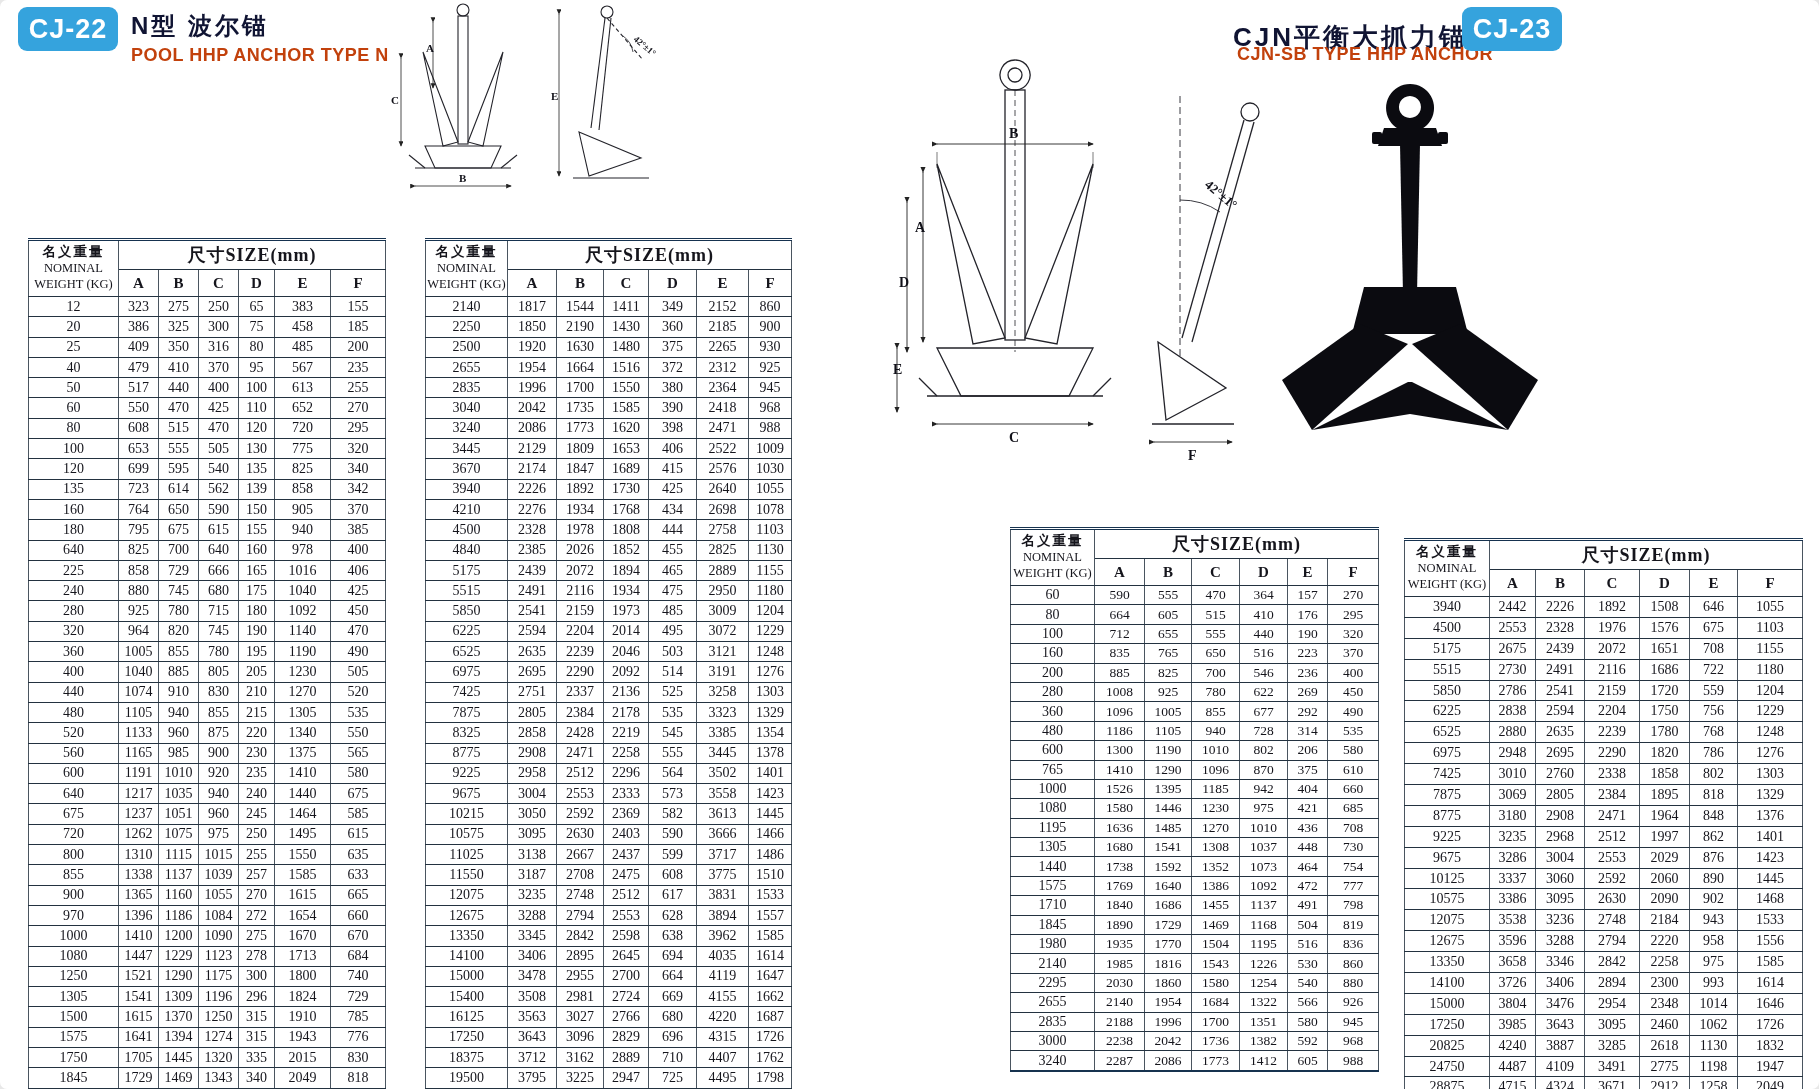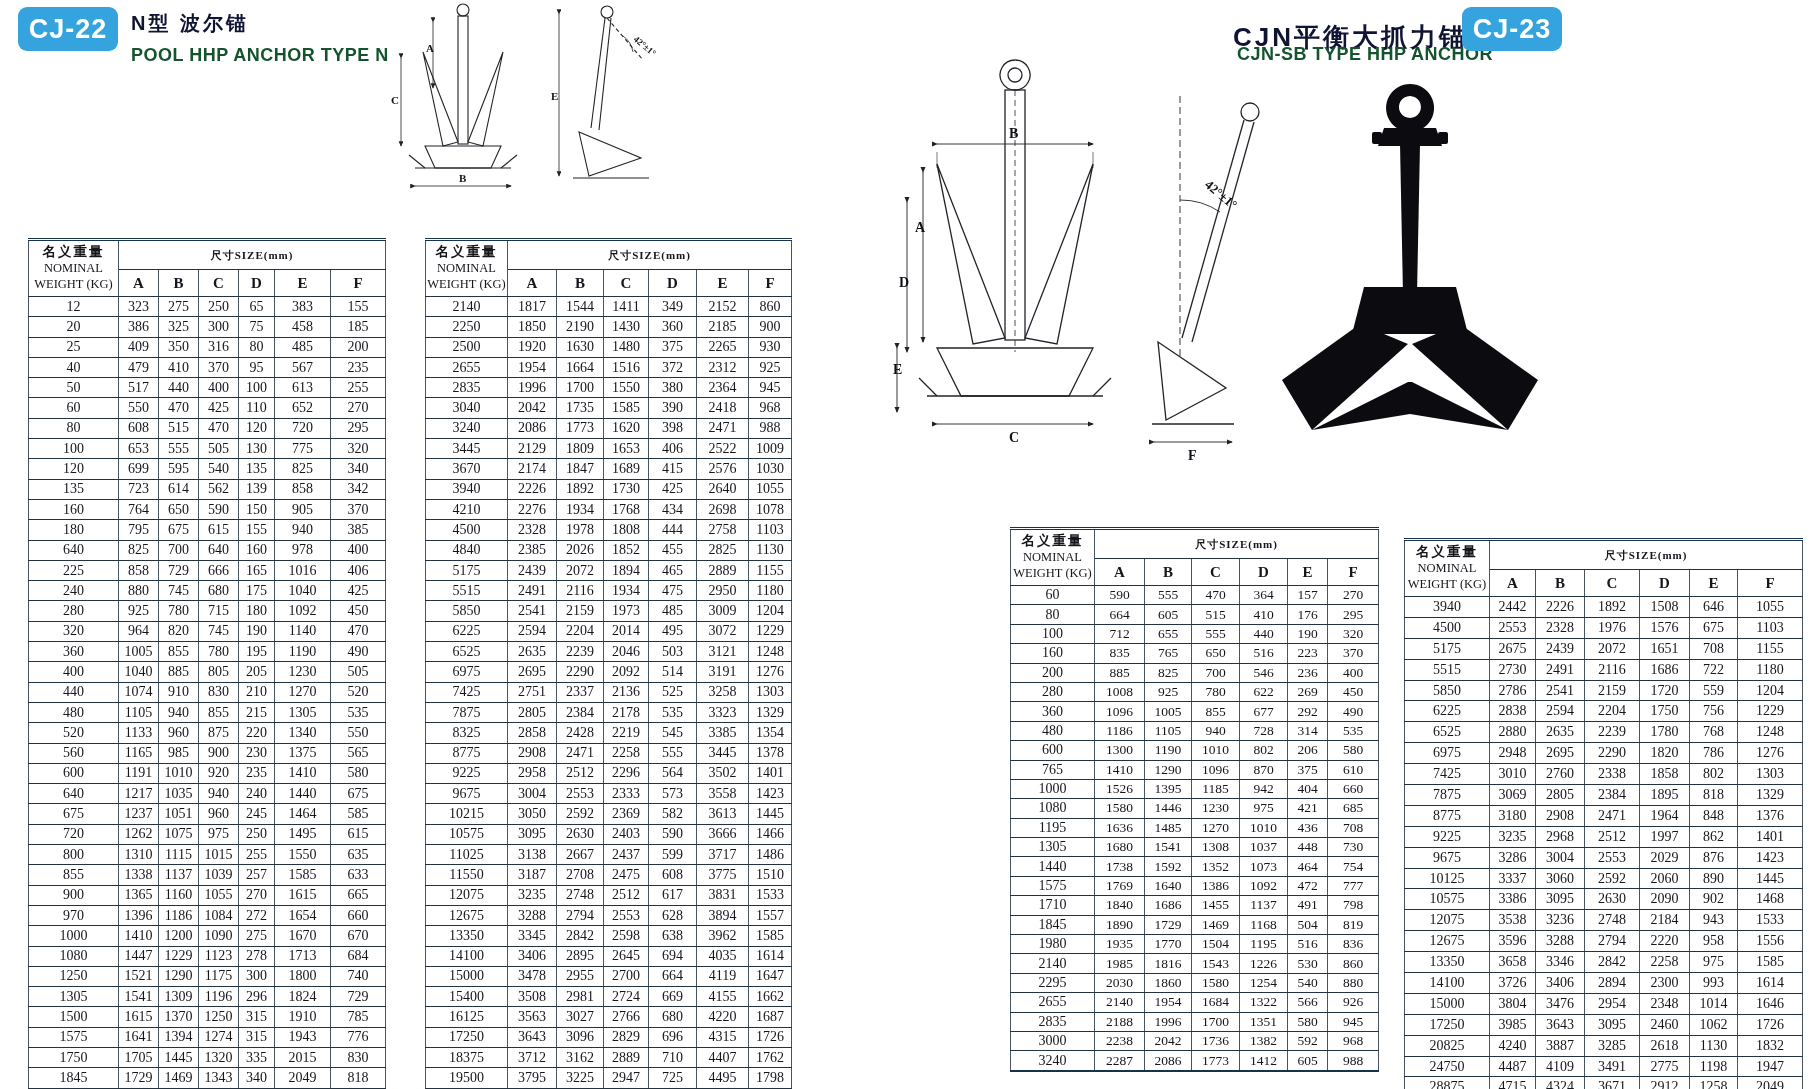--- a/index.html
+++ b/index.html
@@ -1,38 +1,38 @@
 <!DOCTYPE html>
 <html><head>
 <meta charset="utf-8">
 <style>
   html,body{margin:0;padding:0;background:#e8e8e8;}
   #page{position:relative;width:1819px;height:1089px;background:#ffffff;overflow:hidden;
-        font-family:"Liberation Serif","DejaVu Serif",serif;color:#15151c;}
+        font-family:"Liberation Serif","DejaVu Serif",serif;color:#15151c;border-radius:7px;}
   .abs{position:absolute;}
   
   .code-box{width:100px;height:44px;background:#35a3dd;border-radius:9px;
             display:flex;align-items:center;justify-content:center;
             font-family:"Liberation Sans","DejaVu Sans",sans-serif;
             font-weight:bold;font-size:27px;color:#ffffff;letter-spacing:1px;}
   .title-cn{font-family:"Liberation Sans","DejaVu Sans",sans-serif;font-weight:bold;
-            font-size:20px;color:#101433;letter-spacing:3px;white-space:nowrap;}
+            font-size:24px;color:#101433;letter-spacing:3px;white-space:nowrap;}
   .title-en{font-family:"Liberation Sans","DejaVu Sans",sans-serif;font-weight:bold;
-            font-size:18px;color:#14532d;letter-spacing:0.5px;white-space:nowrap;}
+            font-size:18px;color:#c2410c;letter-spacing:0.5px;white-space:nowrap;}
   
   table.spec{border-collapse:collapse;table-layout:fixed;width:100%;
              border-top:3px double #16324f;border-bottom:2px solid #16324f;}
   table.spec th,table.spec td{border-left:1px solid #4a5560;border-right:1px solid #4a5560;
              border-top:1.4px solid #233240;border-bottom:1.4px solid #233240;
              text-align:center;vertical-align:middle;padding:0;overflow:hidden;white-space:nowrap;}
   table.spec thead th{font-weight:bold;}
   .wh div{line-height:1.25;}
   .wh .cnl{font-size:13.5px;letter-spacing:2px;}
   .wh .enl{font-size:12.5px;letter-spacing:0px;font-weight:normal;}
-  .sizerow{font-size:11px;letter-spacing:1px;height:28px;}
+  .sizerow{font-size:18px;letter-spacing:1px;height:28px;}
   .letrow th{font-size:15px;height:26px;border-bottom:2px solid #16324f;}
   
   .t12 tbody td{height:19.3px;font-size:14px;}
   .t3 tbody td{height:18.4px;font-size:13.5px;}
   .t4 tbody td{height:19.9px;font-size:14px;}
   tbody td.wcol{font-size:14px;}
   
   svg text{font-family:"Liberation Serif","DejaVu Serif",serif;}
   .dimlabel{font-size:14px;font-weight:bold;fill:#101018;}
   .dimlabel-sm{font-size:11px;font-weight:bold;fill:#101018;}

